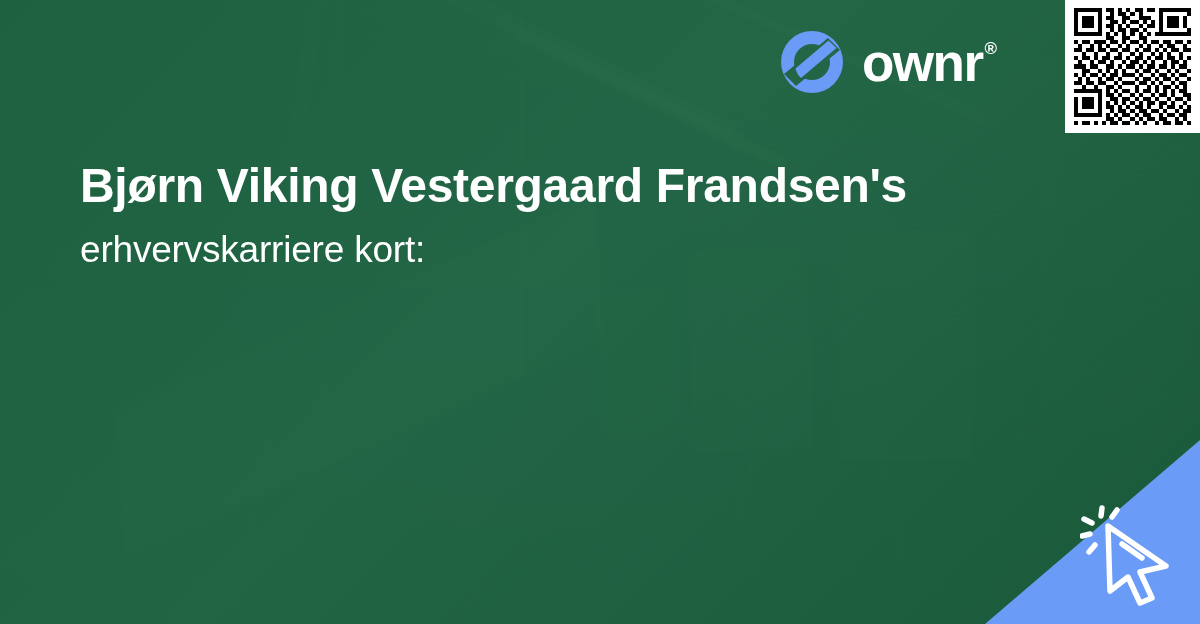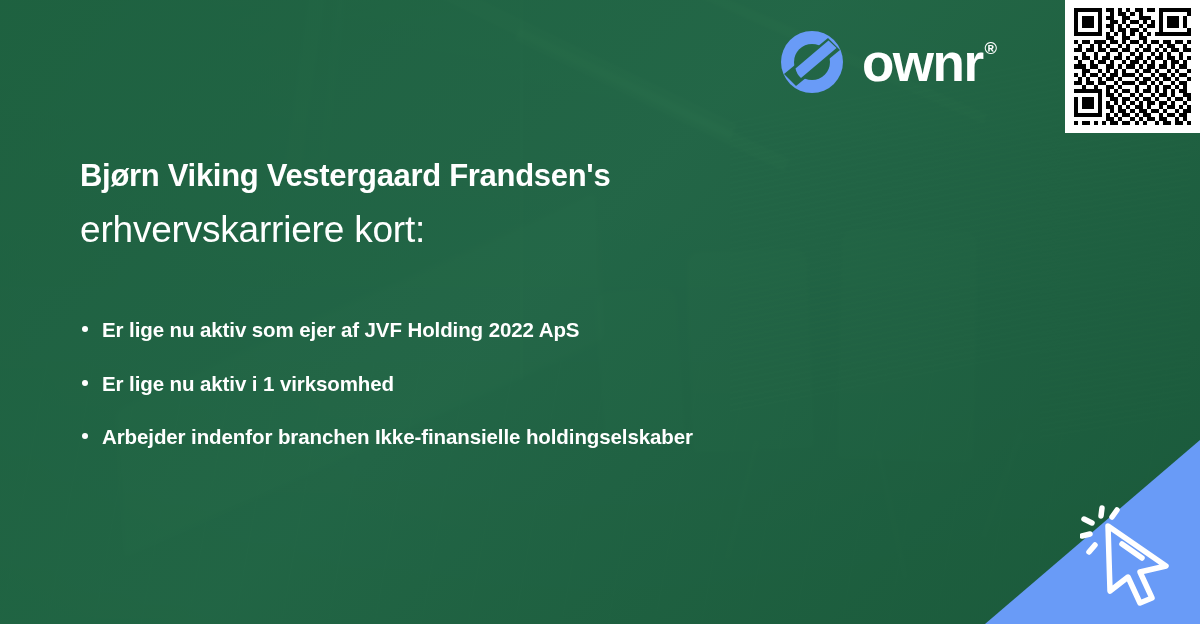--- a/index.html
+++ b/index.html
@@ -176,21 +176,21 @@
   }
 
   
   .headline {
     position:absolute;
     left:80px; top:158px;
     width:900px;
     color:#ffffff;
   }
   .headline .line1 {
-    font-size:31px;
+    font-size:48px;
     font-weight:bold;
     line-height:1.18;
     letter-spacing:-.3px;
     white-space:nowrap;
   }
   .headline .line2 {
     font-size:37px;
     font-weight:normal;
     line-height:1.25;
     letter-spacing:-.2px;
@@ -1116,25 +1116,20 @@
         <i></i>
         <i class="on"></i>
       </div>
   </div>
 
   <div class="headline">
     <div class="line1">Bjørn Viking Vestergaard Frandsen's</div>
     <div class="line2">erhvervskarriere kort:</div>
   </div>
 
-  <ul class="facts" id="facts-list">
-      <li><span class="dot"></span><span>Er lige nu aktiv som ejer af JVF Holding 2022 ApS</span></li>
-      <li><span class="dot"></span><span>Er lige nu aktiv i 1 virksomhed</span></li>
-      <li><span class="dot"></span><span>Arbejder indenfor branchen Ikke-finansielle holdingselskaber</span></li>
-    </ul>
 
   <div class="corner-triangle"></div>
   <span class="cursor-icon">
     <svg viewBox="0 0 108 104" width="108" height="104" aria-hidden="true">
       <g fill="none" stroke="#ffffff" stroke-width="5.5" stroke-linecap="round" stroke-linejoin="round">
         <path d="M28 22 L86 62 L60 68 L72 94 L60 99 L48 73 L30 87 Z"></path>
         <line x1="42" y1="40" x2="62" y2="54"></line>
         <line x1="21" y1="12" x2="22" y2="4"></line>
         <line x1="12" y1="19" x2="4" y2="15"></line>
         <line x1="10" y1="30" x2="2" y2="32"></line>

